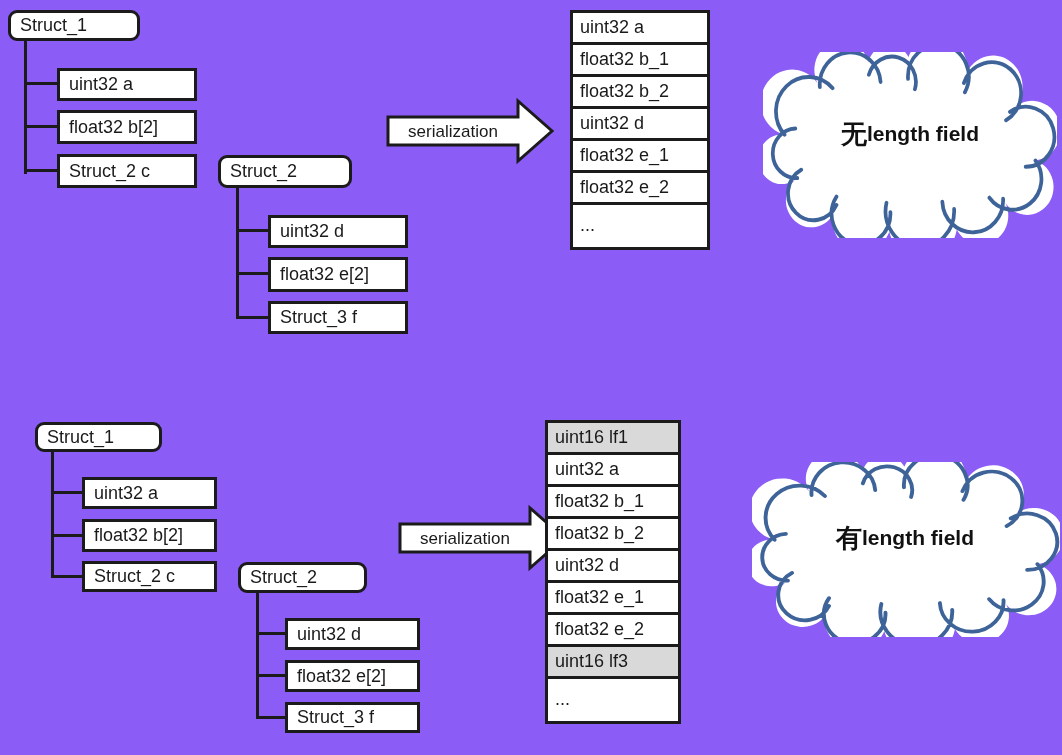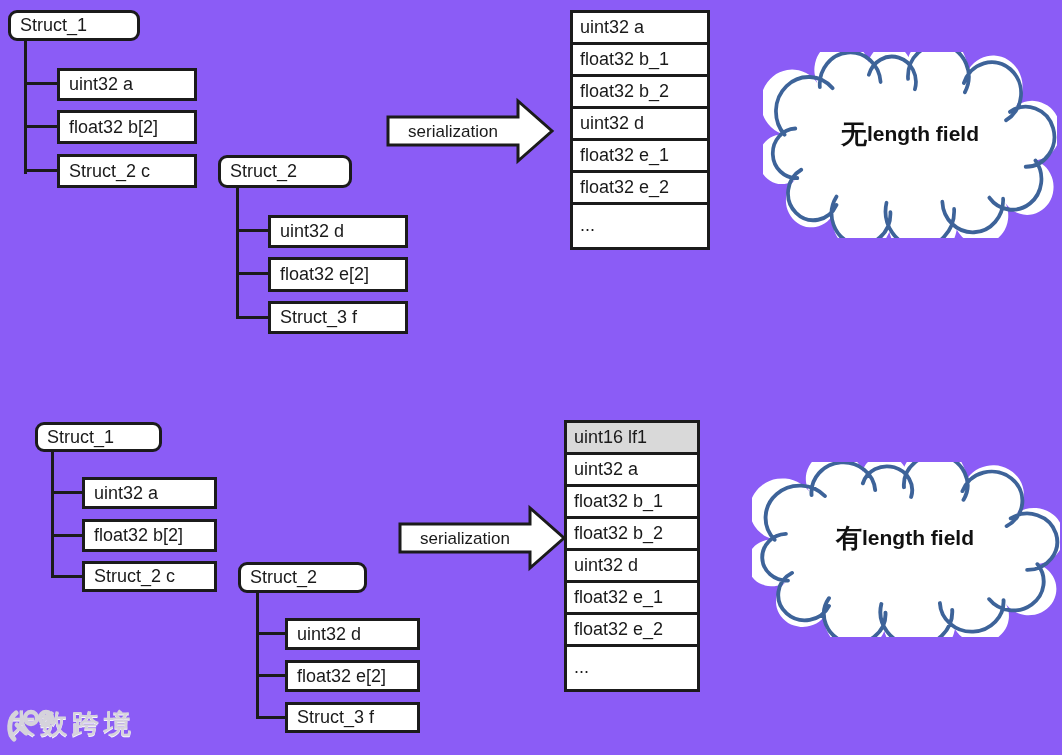--- a/index.html
+++ b/index.html
@@ -159,42 +159,34 @@
   </div>
   <div class="fbox" style="left:285px;top:702px;width:135px;height:31px">
     <span>Struct_3 f</span>
   </div>
 
   <svg style="left:398px;top:506px" width="170" height="64" viewBox="0 0 170 64">
     <polygon points="2,18 132,18 132,2 166,32 132,62 132,46 2,46" fill="#ffffff" stroke="#1b1b1b" stroke-width="3" stroke-linejoin="miter"></polygon>
   </svg>
   <div class="arrow-label" style="left:400px;top:524px;width:130px;height:29px">serialization</div>
 
-  <div class="tbl" style="left:564px;top:420px;width:136px">
+  <div class="tbl" style="left:545px;top:420px;width:136px">
     <div class="row shaded">uint16 lf1</div>
     <div class="row">uint32 a</div>
     <div class="row">float32 b_1</div>
     <div class="row">float32 b_2</div>
     <div class="row">uint32 d</div>
     <div class="row">float32 e_1</div>
     <div class="row">float32 e_2</div>
+    <div class="row shaded">uint16 lf3</div>
     <div class="row tall">...</div>
   </div>
 
   <svg style="left:752px;top:462px" width="308" height="175" viewBox="0 0 300 180" preserveAspectRatio="none">
     <use href="#cloud"></use>
   </svg>
   <div class="cloud-label" style="left:755px;top:520px;width:300px;height:36px">
     <span class="cjk">有</span>
       <span>length field</span>
   </div>
 
-  <div class="watermark">
-    <svg width="52" height="42" viewBox="0 0 52 42">
-      <path d="M10,36 C4,30 4,16 12,10" fill="none" stroke="#dadada" stroke-width="5" stroke-linecap="round"></path>
-      <path d="M13,22 L22,30" fill="none" stroke="#dadada" stroke-width="5" stroke-linecap="round"></path>
-      <circle cx="27" cy="15" r="6" fill="none" stroke="#dadada" stroke-width="4.5"></circle>
-      <circle cx="42" cy="15" r="6" fill="none" stroke="#dadada" stroke-width="4.5"></circle>
-    </svg>
-    <span class="wm-text">大数跨境</span>
-  </div>
 
 </div>
 
 </body></html>

